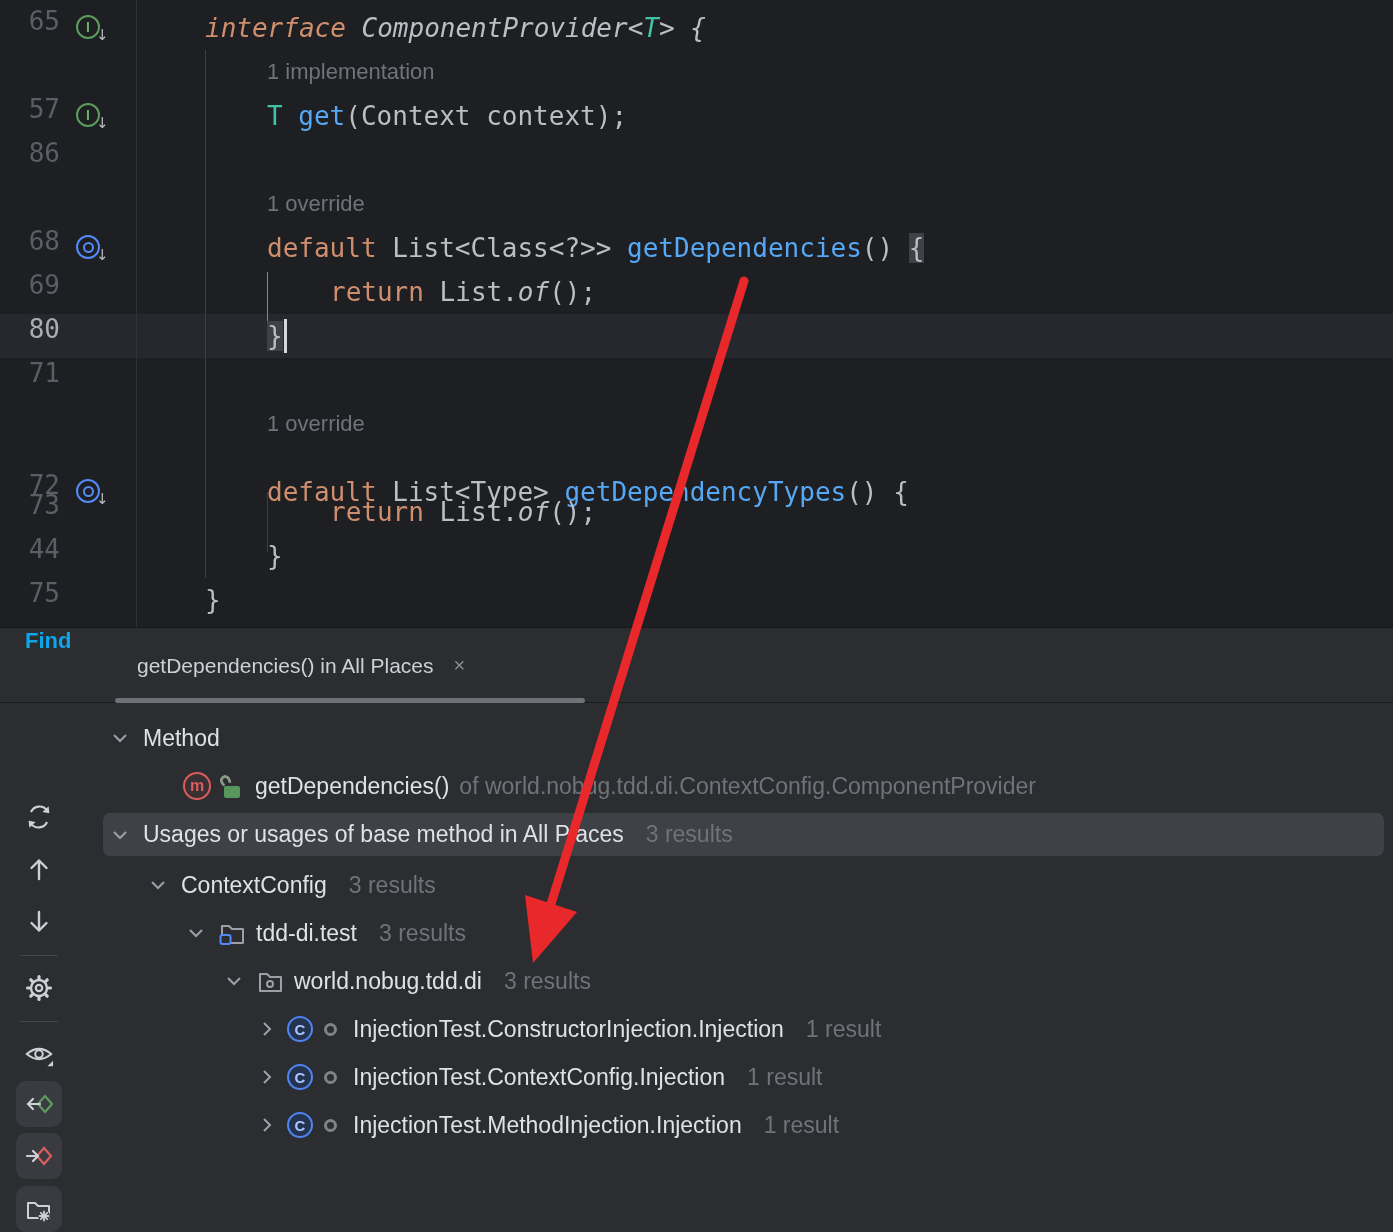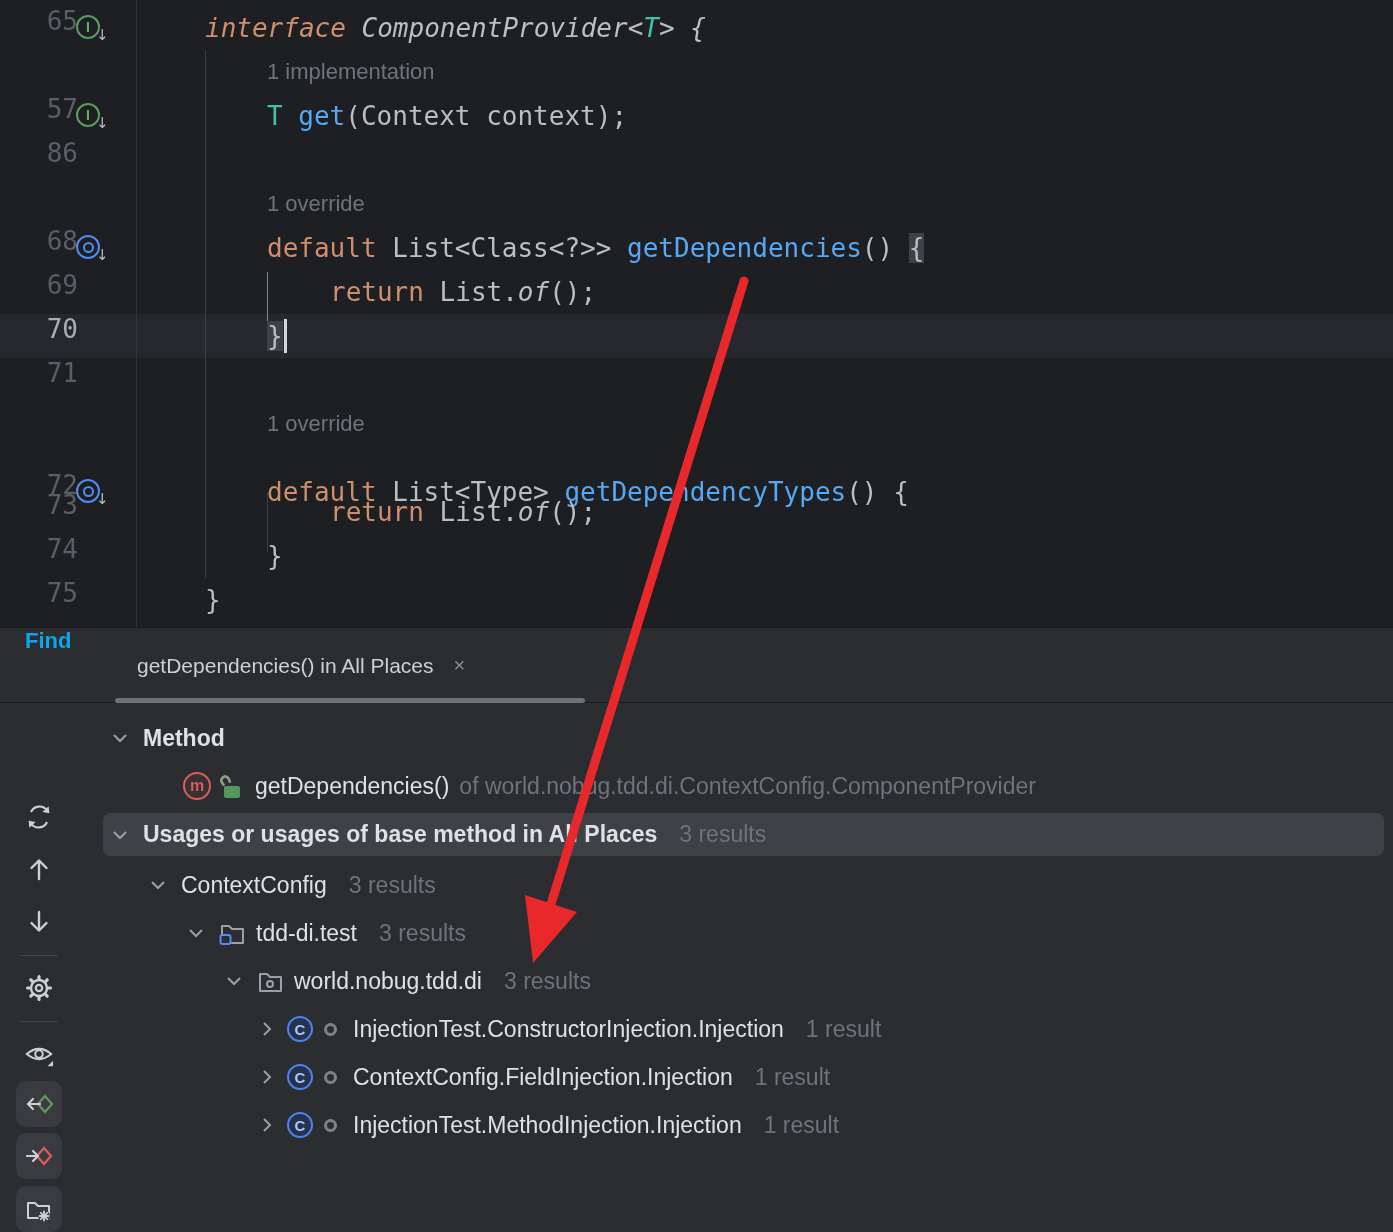--- a/index.html
+++ b/index.html
@@ -7,21 +7,21 @@
        font-family:"Liberation Sans",sans-serif;-webkit-font-smoothing:antialiased;}
 
   
   .editor{position:absolute;left:0;top:0;width:1393px;height:627px;background:#1E1F22;}
   .cur-line-band{position:absolute;left:0;top:314px;width:100%;height:44px;background:#26282E;}
   .gutter-sep{position:absolute;left:136px;top:0;width:1px;height:627px;background:#2F3236;}
   .guide{position:absolute;width:1px;background:#3B3E43;}
   .guide.bright{background:#82868D;}
   .row{position:absolute;left:0;width:100%;height:44px;}
   .lnum{position:absolute;left:0;top:0;width:60px;height:44px;line-height:44px;text-align:right;
-        font:26px "DejaVu Sans Mono",monospace;color:#5A5F66;padding-left:18px;}
+        font:26px "DejaVu Sans Mono",monospace;color:#5A5F66;}
   .lnum.cur{color:#ABADB4;}
   .gicon{position:absolute;left:76px;top:9px;display:flex;align-items:flex-start;}
   .icircle{width:24px;height:24px;border:2px solid #5C9C5E;border-radius:50%;box-sizing:border-box;
            display:flex;align-items:center;justify-content:center;
            font:600 14px "Liberation Sans",sans-serif;color:#6FAD6F;}
   .ocircle{width:24px;height:24px;border:2px solid #548AF7;border-radius:50%;box-sizing:border-box;
            display:flex;align-items:center;justify-content:center;}
   .ocircle::before{content:"";width:11px;height:11px;border:2px solid #548AF7;border-radius:50%;box-sizing:border-box;}
   .garrow{color:#B9BBC0;font:15px "DejaVu Sans",sans-serif;margin:11px 0 0 -4px;}
   .code{position:absolute;left:136px;top:0;height:44px;display:flex;align-items:center;
@@ -45,21 +45,21 @@
 
   .rail{position:absolute;left:0;top:75px;width:78px;bottom:0;}
   .rail-ic{position:absolute;left:24px;width:30px;height:30px;}
   .rail-div{position:absolute;left:20px;width:38px;height:1px;background:#43454A;}
   .rail-btn{position:absolute;left:16px;width:46px;height:46px;background:#393B40;border-radius:10px;
             display:flex;align-items:center;justify-content:center;}
   svg.ic{display:block;}
 
   .trow{position:absolute;left:0;width:100%;display:flex;align-items:center;}
   .t-label{font:23px "Liberation Sans",sans-serif;color:#DFE1E5;}
-  .t-bold{font-weight:700;}
+  .t-bold{font-weight:400;}
   .t-med{font-weight:500;}
   .t-dim{font:23px "Liberation Sans",sans-serif;color:#6F737A;margin-left:22px;}
   .t-ctx{font:23px "Liberation Sans",sans-serif;color:#6F737A;margin-left:10px;}
   .sel-row{position:absolute;left:103px;top:185px;width:1272px;height:43px;background:#3E4145;border-radius:7px;
            display:flex;align-items:center;}
   .chev{flex:none;margin-right:15px;}
   .micon{flex:none;width:28px;height:28px;border:2px solid #DB5C5C;border-radius:50%;box-sizing:border-box;
          background:rgba(219,92,92,.08);display:flex;align-items:center;justify-content:center;
          font:600 16px "Liberation Sans",sans-serif;color:#DB5C5C;margin-right:9px;}
   .lock{flex:none;position:relative;width:21px;height:23px;margin-right:14px;}
@@ -123,21 +123,21 @@
   <span class="garrow">↓</span>
 </span>
     <span class="code" style="padding-left: 131px;"><span class="kw">default </span><span class="pl">List&lt;Class&lt;?&gt;&gt; </span><span class="fn">getDependencies</span><span class="pl">() </span><span class="pl hl">{</span></span>
   </div>
       <div class="row" style="top: 270px;">
     <span class="lnum">69</span>
 
     <span class="code" style="padding-left: 194px;"><span class="kw">return </span><span class="pl">List.</span><span class="it">of</span><span class="pl">();</span></span>
   </div>
       <div class="row" style="top: 314px;">
-    <span class="lnum cur">70</span>
+    <span class="lnum cur">80</span>
 
     <span class="code" style="padding-left: 131px;"><span class="pl hl">}</span><span class="caret"></span></span>
   </div>
       <div class="row" style="top: 358px;">
     <span class="lnum">71</span>
 
     <span class="code" style="padding-left: 69px;"></span>
   </div>
       <div class="row" style="top: 402px;">
     <span class="lnum"></span>
@@ -151,21 +151,21 @@
   <span class="garrow">↓</span>
 </span>
     <span class="code" style="padding-left: 131px;"><span class="kw">default </span><span class="pl">List&lt;Type&gt; </span><span class="fn">getDependencyTypes</span><span class="pl">() {</span></span>
   </div>
       <div class="row" style="top: 490px;">
     <span class="lnum">73</span>
 
     <span class="code" style="padding-left: 194px;"><span class="kw">return </span><span class="pl">List.</span><span class="it">of</span><span class="pl">();</span></span>
   </div>
       <div class="row" style="top: 534px;">
-    <span class="lnum">74</span>
+    <span class="lnum">44</span>
 
     <span class="code" style="padding-left: 131px;"><span class="pl">}</span></span>
   </div>
       <div class="row" style="top: 578px;">
     <span class="lnum">75</span>
 
     <span class="code" style="padding-left: 69px;"><span class="pl">}</span></span>
   </div>
     </div>
 </div>
@@ -322,21 +322,21 @@
     <span class="t-label">InjectionTest.ConstructorInjection.Injection</span>
     <span class="t-dim">1 result</span>
   </div>
 
   <div class="trow" style="top:425px;height:48px;padding-left:262px;">
     <svg class="chev" width="10" height="16" viewBox="0 0 10 16">
       <polyline points="2,2 8,8 2,14" fill="none" stroke="#9DA0A8" stroke-width="2"></polyline>
       </svg>
     <span class="cicon">C</span>
     <span class="dot-ic"></span>
-    <span class="t-label">ContextConfig.FieldInjection.Injection</span>
+    <span class="t-label">InjectionTest.ContextConfig.Injection</span>
     <span class="t-dim">1 result</span>
   </div>
 
   <div class="trow" style="top:473px;height:48px;padding-left:262px;">
     <svg class="chev" width="10" height="16" viewBox="0 0 10 16">
       <polyline points="2,2 8,8 2,14" fill="none" stroke="#9DA0A8" stroke-width="2"></polyline>
       </svg>
     <span class="cicon">C</span>
     <span class="dot-ic"></span>
     <span class="t-label">InjectionTest.MethodInjection.Injection</span>

